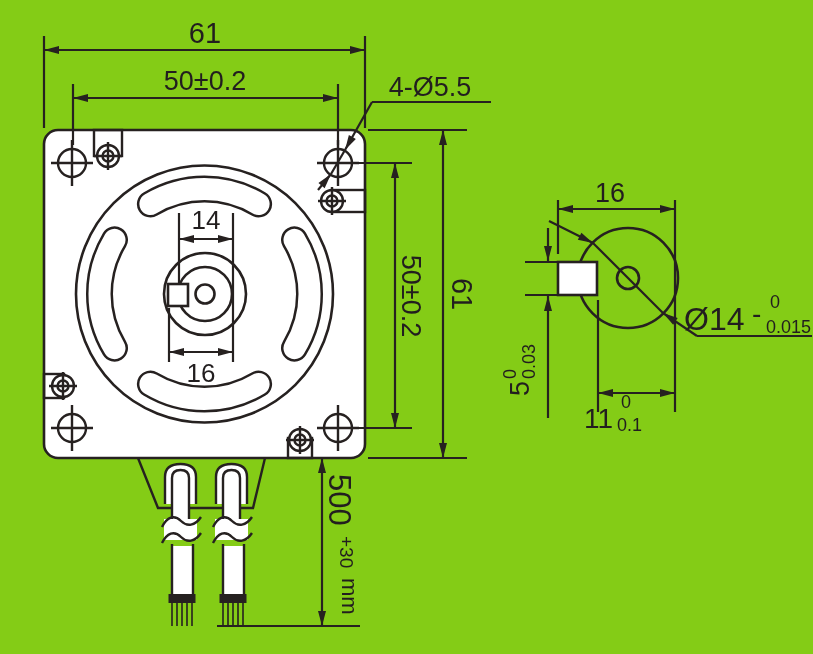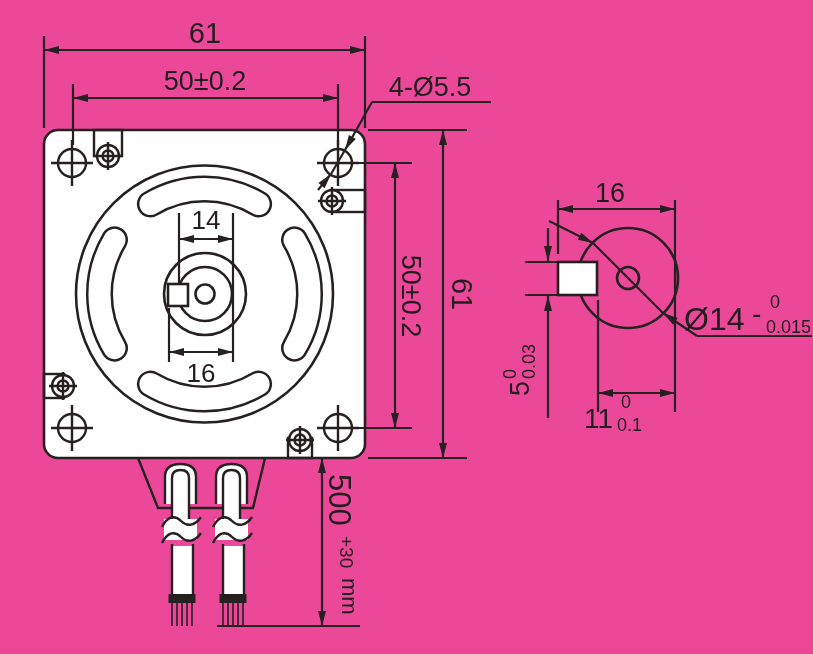--- a/index.html
+++ b/index.html
@@ -1,16 +1,16 @@
 <!DOCTYPE html>
 <html><head>
 <meta charset="utf-8">
 <style>
   html,body{margin:0;padding:0;background:#ffffff;}
-  .stage{position:relative;width:813px;height:654px;background:#ec4899;overflow:hidden;text-align:right;}
+  .stage{position:relative;width:813px;height:654px;background:#84cc16;overflow:hidden;text-align:right;}
   svg{display:block;}
   .ln{stroke:#262120;stroke-width:2.4;fill:none;}
   .ln-thick{stroke:#262120;stroke-width:2.6;fill:none;}
   .dim{stroke:#262120;stroke-width:2.2;fill:none;}
   .whitefill{fill:#ffffff;}
   .blackfill{fill:#262120;}
   .slot-outer{stroke:#262120;stroke-width:27;fill:none;stroke-linecap:round;}
   .slot-inner{stroke:#ffffff;stroke-width:22;fill:none;stroke-linecap:round;}
   .strand{stroke:#262120;stroke-width:1.6;fill:none;}
   text{font-family:"Liberation Sans","DejaVu Sans",sans-serif;fill:#221e1f;}

